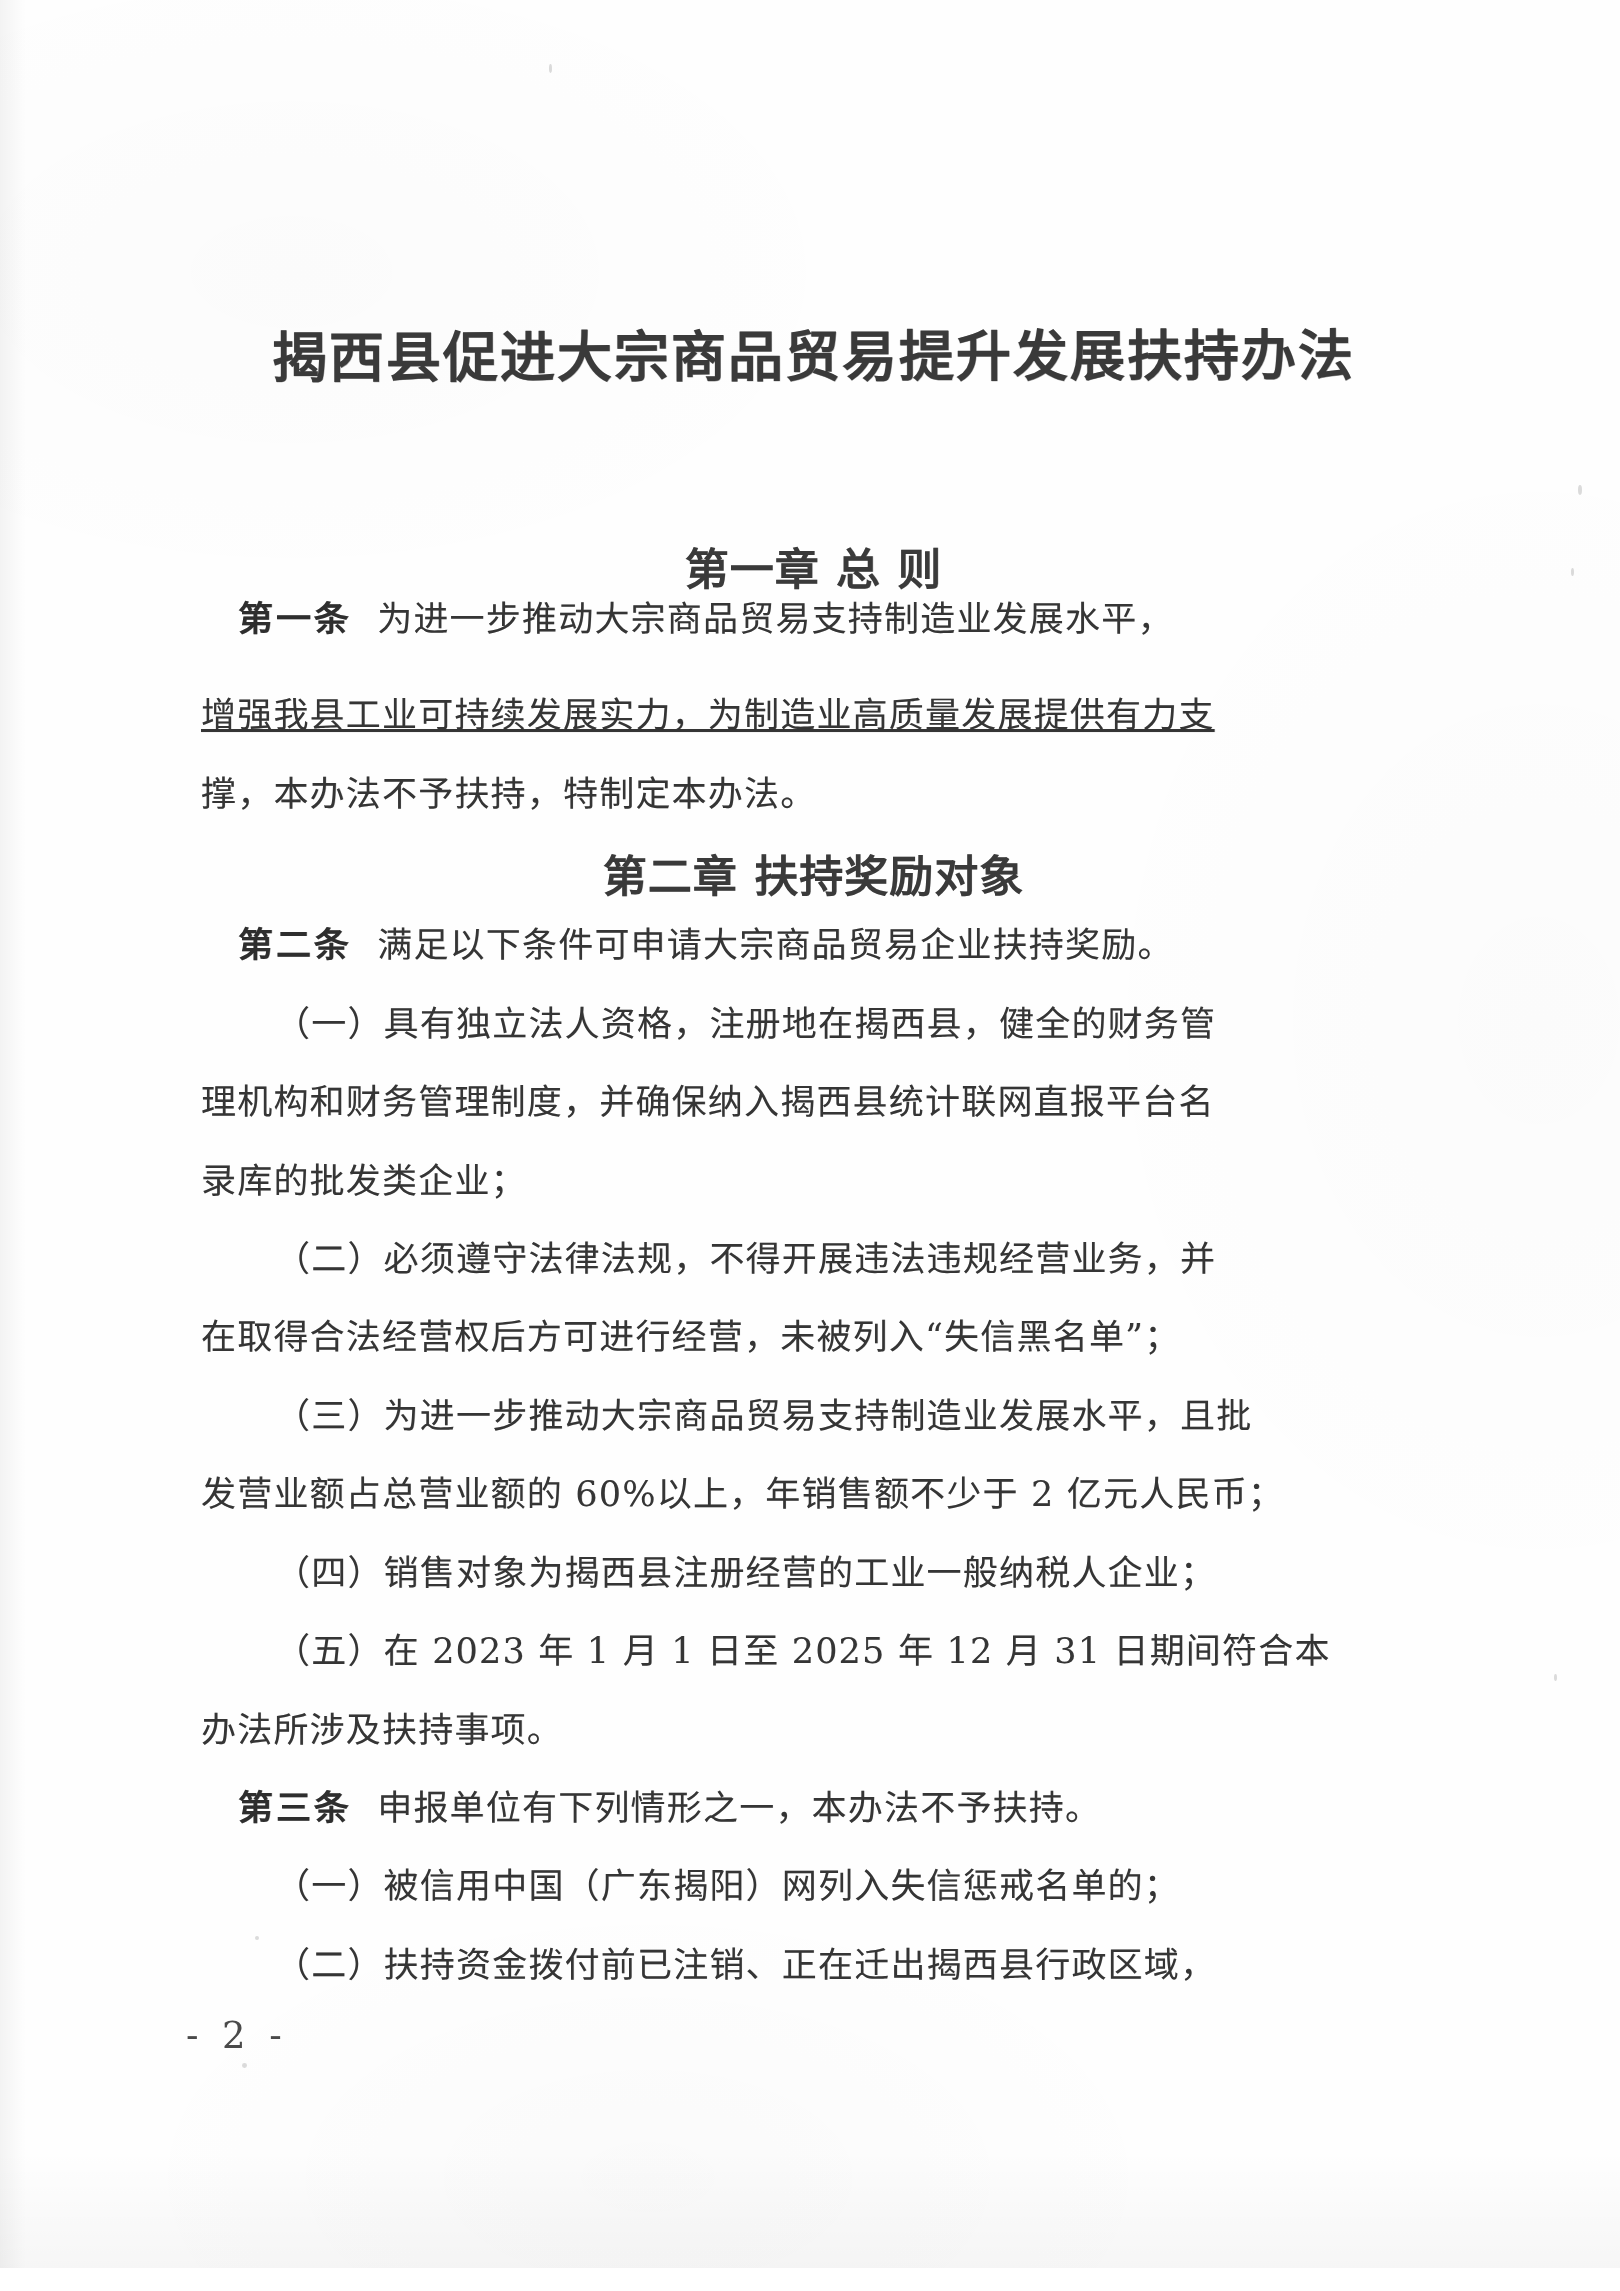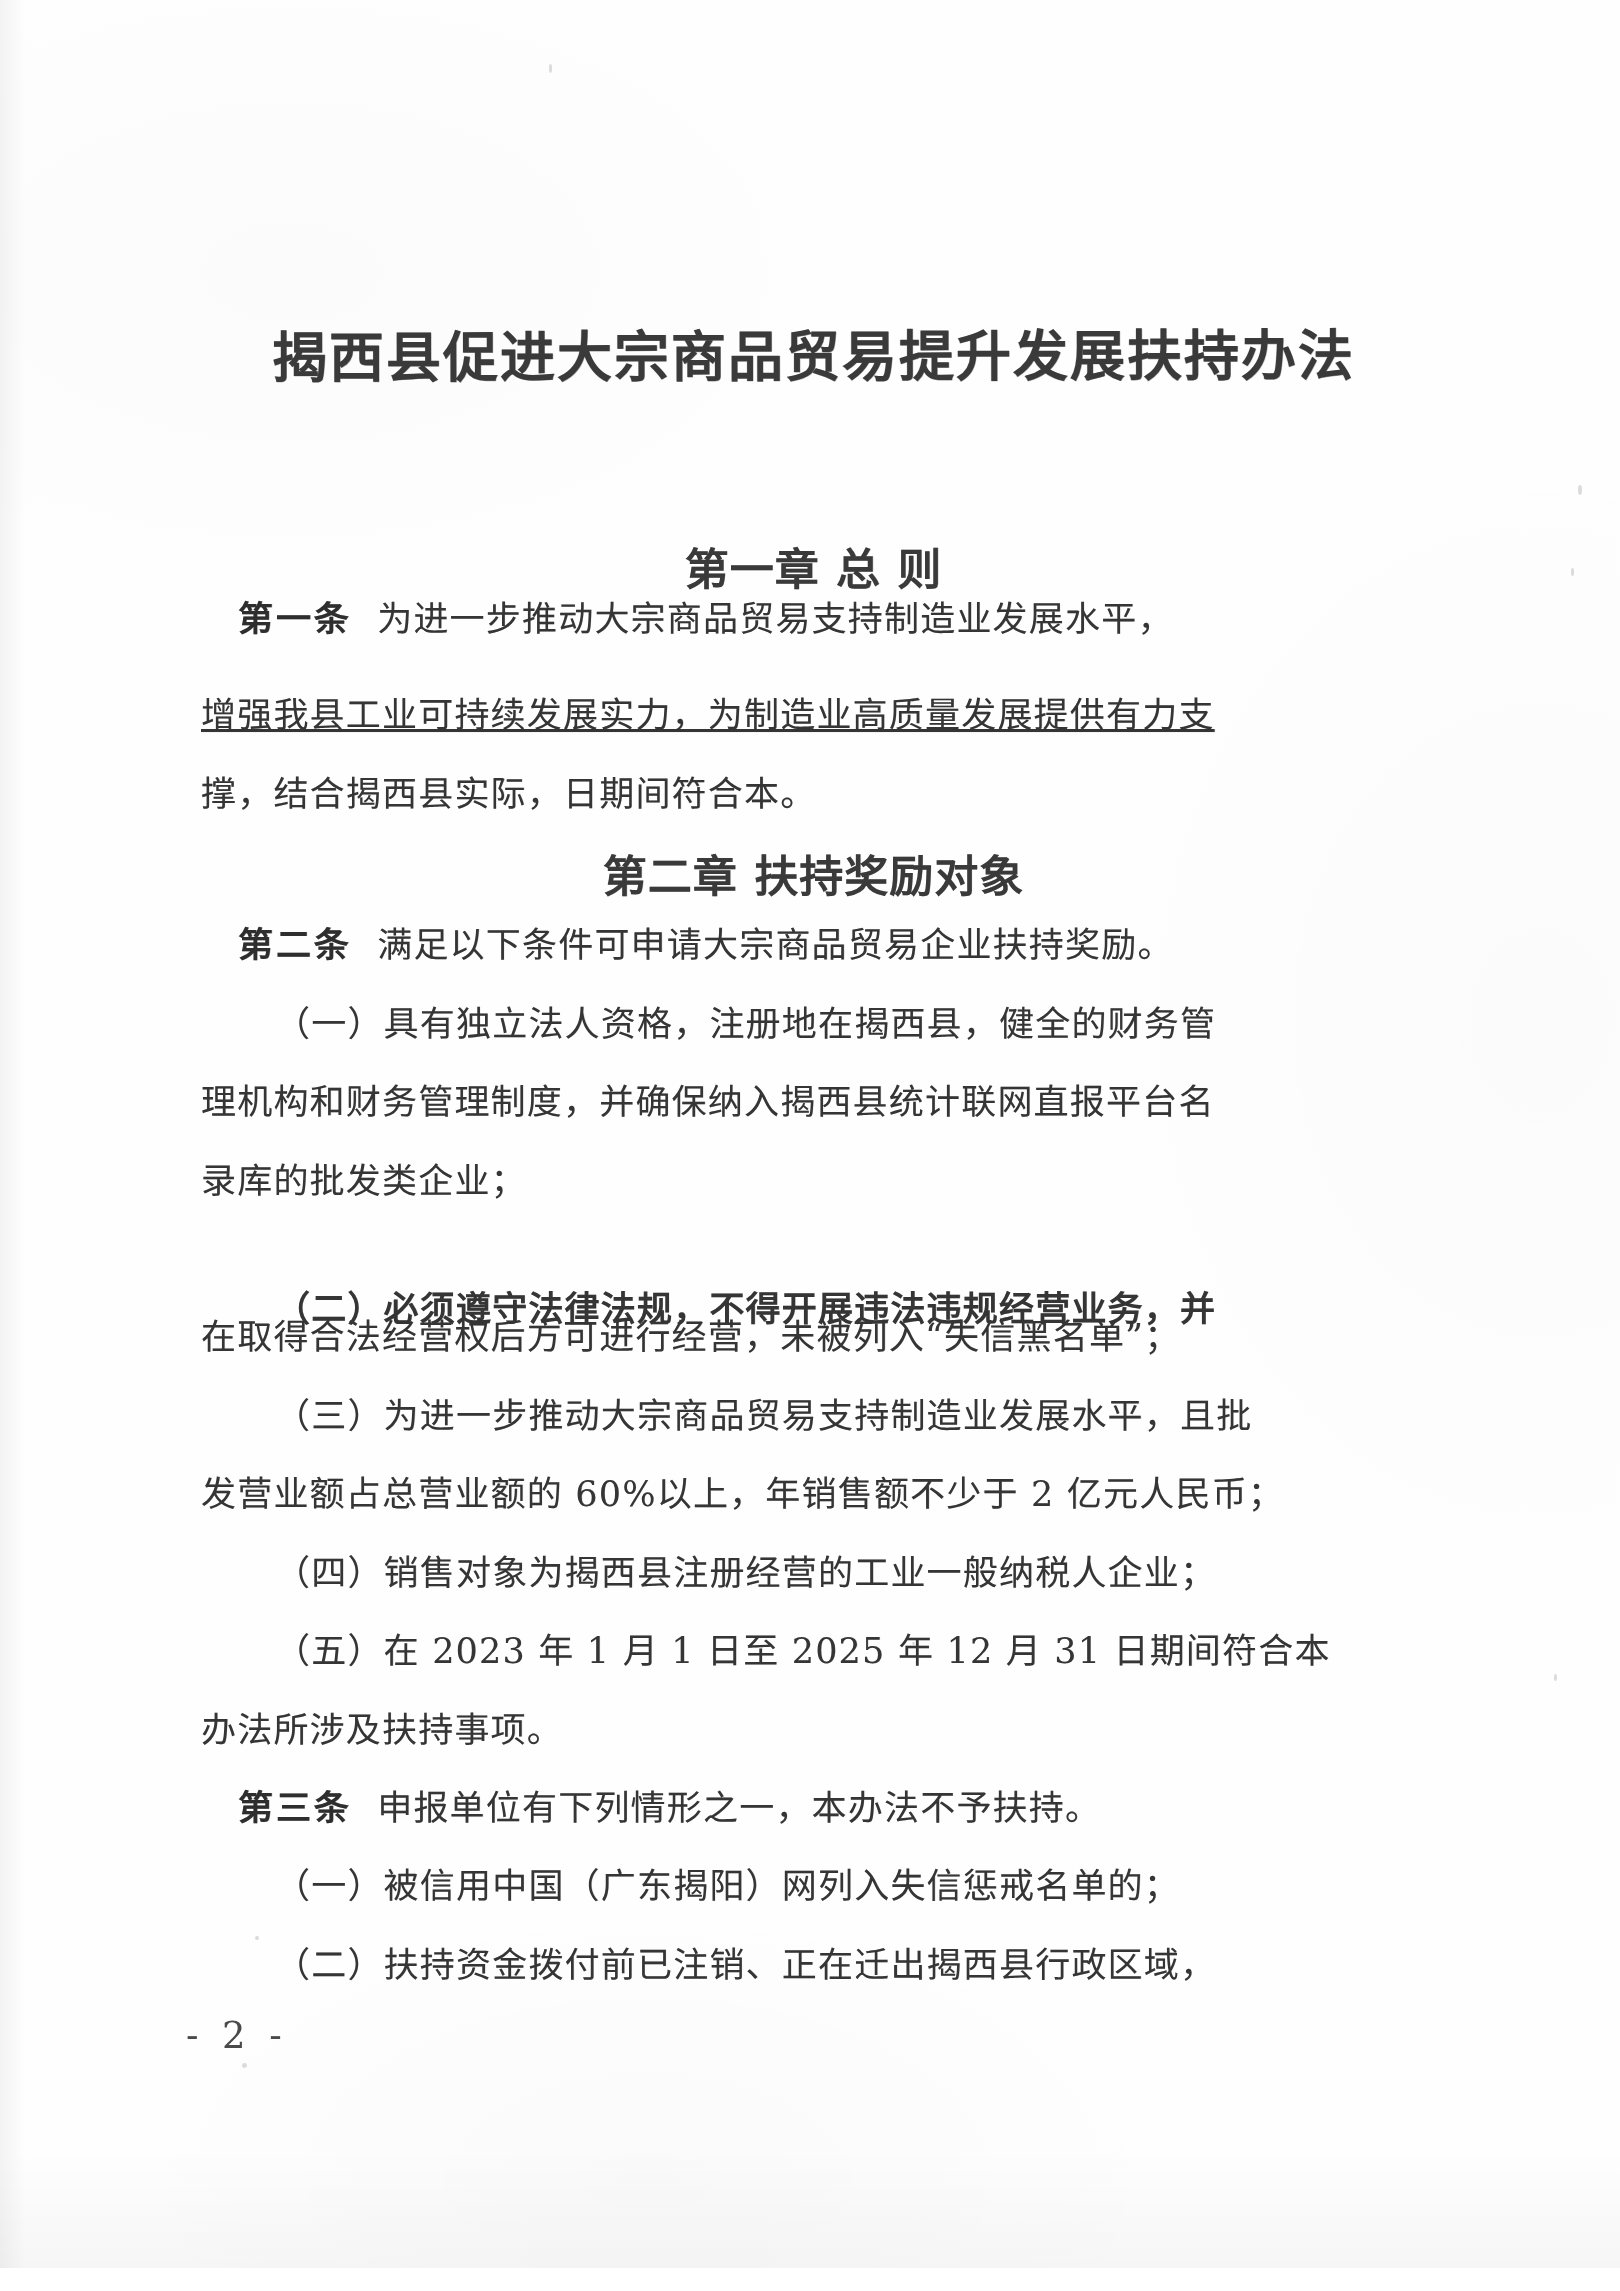--- a/index.html
+++ b/index.html
@@ -139,33 +139,33 @@
   <div class="content">
 
     <div class="doc-title">揭西县促进大宗商品贸易提升发展扶持办法</div>
 
     <div class="chapter" style="position:absolute; top:534px; left:0; width:1225px;">第一章 总  则</div>
 
     <div class="line bodyline ind1" style="top:590px;">
       <span class="bold-lead">第一条</span><span class="gap"></span><span>为进一步推动大宗商品贸易支持制造业发展水平，</span>
     </div>
     <div class="line bodyline" style="top:686px;text-decoration:underline;">增强我县工业可持续发展实力，为制造业高质量发展提供有力支</div>
-    <div class="line bodyline" style="top:765px;">撑，结合揭西县实际，日期间符合本。</div>
+    <div class="line bodyline" style="top:765px;">撑，本办法不予扶持，特制定本办法。</div>
 
     <div class="chapter" style="position:absolute; top:841px; left:0; width:1225px;">第二章 扶持奖励对象</div>
 
     <div class="line bodyline ind1" style="top:916px;">
       <span class="bold-lead">第二条</span><span class="gap"></span><span>满足以下条件可申请大宗商品贸易企业扶持奖励。</span>
     </div>
 
     <div class="line bodyline ind2" style="top:995px;">（一）具有独立法人资格，注册地在揭西县，健全的财务管</div>
     <div class="line bodyline" style="top:1073px;">理机构和财务管理制度，并确保纳入揭西县统计联网直报平台名</div>
     <div class="line bodyline" style="top:1152px;">录库的批发类企业；</div>
 
-    <div class="line bodyline ind2" style="top:1280px;font-weight:bold;">（二）必须遵守法律法规，不得开展违法违规经营业务，并</div>
+    <div class="line bodyline ind2" style="top:1230px;">（二）必须遵守法律法规，不得开展违法违规经营业务，并</div>
     <div class="line bodyline" style="top:1308px;">在取得合法经营权后方可进行经营，未被列入“失信黑名单”；</div>
 
     <div class="line bodyline ind2" style="top:1387px;">（三）为进一步推动大宗商品贸易支持制造业发展水平，且批</div>
     <div class="line bodyline" style="top:1465px;">发营业额占总营业额的 60%以上，年销售额不少于 2 亿元人民币；</div>
 
     <div class="line bodyline ind2" style="top:1544px;">（四）销售对象为揭西县注册经营的工业一般纳税人企业；</div>
 
     <div class="line bodyline ind2" style="top:1622px;">（五）在 2023 年 1 月 1 日至 2025 年 12 月 31 日期间符合本</div>
     <div class="line bodyline" style="top:1701px;">办法所涉及扶持事项。</div>
 

